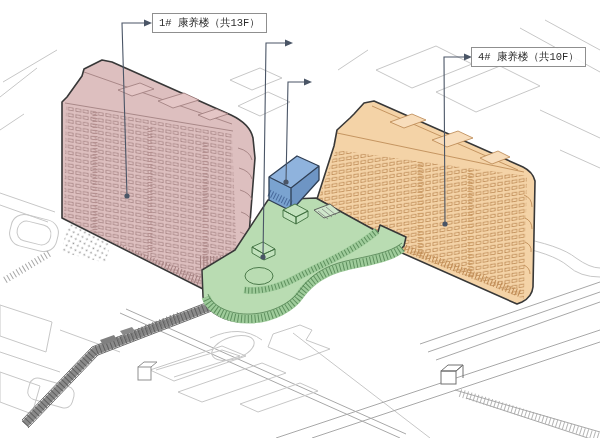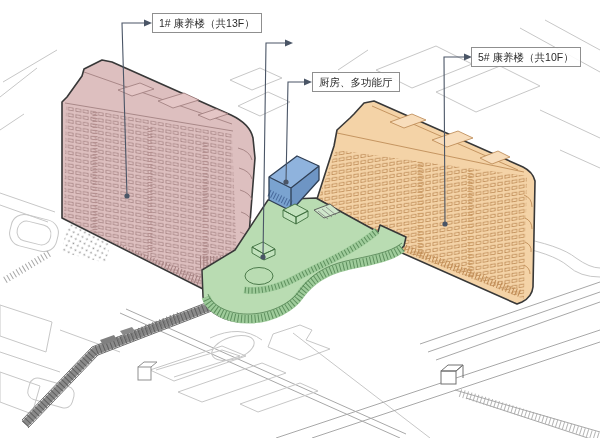--- a/index.html
+++ b/index.html
@@ -1,17 +1,17 @@
 <!DOCTYPE html>
 <html><head>
 <meta charset="utf-8">
 <style>
   html,body{margin:0;padding:0;background:#fff;}
   .stage{position:relative;width:600px;height:438px;background:#ffffff;overflow:hidden;
-         font-family:Liberation Sans, sans-serif;}
+         font-family:Liberation Mono, monospace;}
   .stage svg{position:absolute;left:0;top:0;}
   .callout{position:absolute;background:rgba(255,255,255,0.88);border:1px solid #8f8f8f;
            color:#2b2b2b;font-size:10.5px;line-height:1;padding:4px 6px 3px 6px;white-space:nowrap;}
 </style>
 </head>
 <body>
 
 <div class="stage">
 
 <svg width="600" height="438" viewBox="0 0 600 438">
@@ -197,16 +197,15 @@
     <g fill="#4a5566" stroke="none">
       <circle cx="127" cy="196" r="2.6"></circle>
       <circle cx="263" cy="257" r="2.6"></circle>
       <circle cx="286" cy="182" r="2.6"></circle>
       <circle cx="445" cy="224" r="2.6"></circle>
     </g>
   </g>
 </svg>
 
 <div class="callout" style="left:152px;top:13px">1# 康养楼（共13F）</div>
-<div class="callout" style="left:312px;top:72px">厨房、多功能厅</div>
-<div class="callout" style="left:471px;top:47px">5# 康养楼（共10F）</div>
+<div class="callout" style="left:471px;top:47px">4# 康养楼（共10F）</div>
 
 </div>
 
 </body></html>

